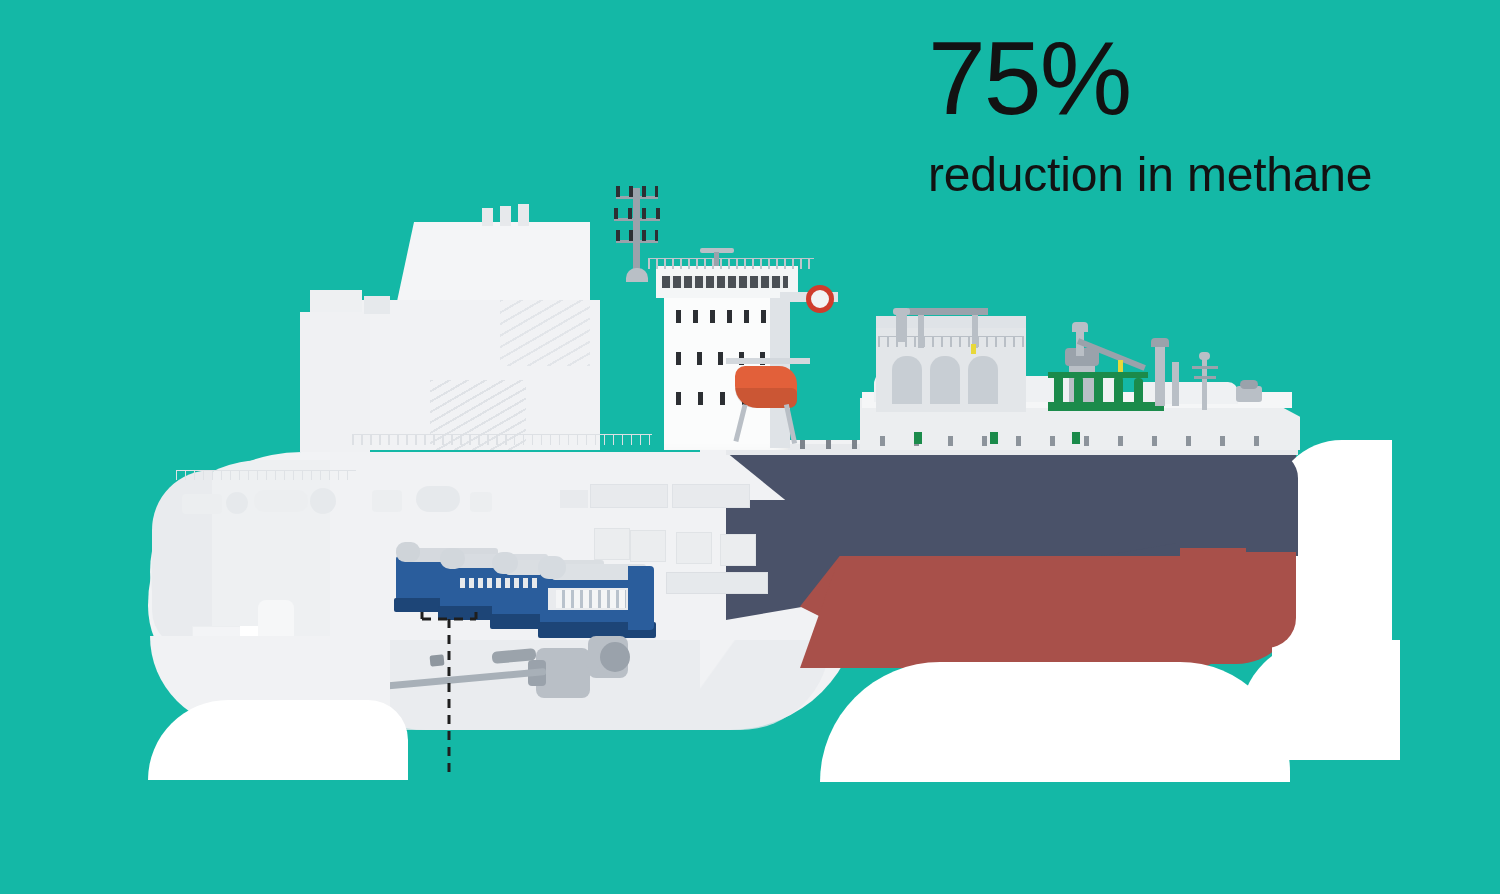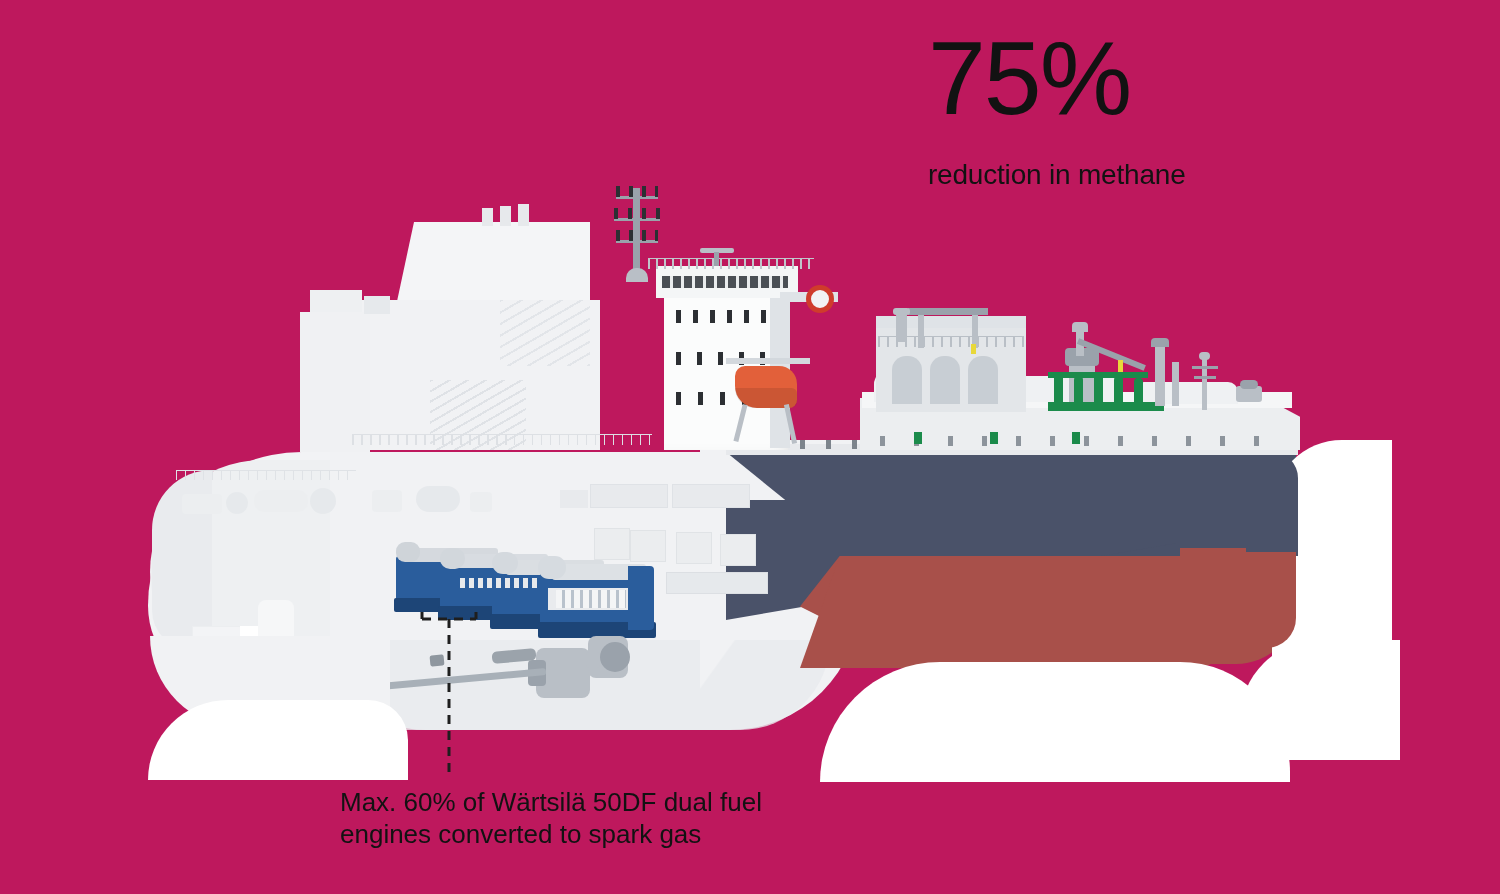--- a/index.html
+++ b/index.html
@@ -1,22 +1,22 @@
 <!DOCTYPE html>
 <html><head>
 <meta charset="utf-8">
 <style>
   html,body{margin:0;padding:0;background:#ffffff;}
   body{width:1500px;height:894px;overflow:hidden;font-family:"Liberation Sans",sans-serif;}
-  #stage{position:relative;width:1500px;height:894px;background:#be185d;overflow:hidden;}
+  #stage{position:relative;width:1500px;height:894px;background:#14b8a6;overflow:hidden;}
 
   
   .headline-block{position:absolute;left:928px;top:26px;width:540px;}
   .stat-number{font-size:104px;line-height:104px;color:#121212;font-weight:400;letter-spacing:-2px;}
-  .stat-caption{font-size:28px;line-height:46px;color:#121212;font-weight:400;margin-top:22px;letter-spacing:-.2px;}
+  .stat-caption{font-size:48px;line-height:46px;color:#121212;font-weight:400;margin-top:22px;letter-spacing:-.2px;}
 
   
   .callout-caption{position:absolute;left:340px;top:786px;width:600px;font-size:26px;line-height:32px;color:#121212;}
 
   
   .leader{position:absolute;left:0;top:0;width:1500px;height:894px;pointer-events:none;}
 
   
   #ship{position:absolute;left:0;top:0;width:1500px;height:894px;}
   .pc{position:absolute;}
@@ -304,18 +304,14 @@
     <path d="M 449 619 L 449 772" stroke="#1e1e1e" stroke-width="3" stroke-dasharray="9 7" fill="none"></path>
   </svg>
 
   <div class="headline-block">
     <div class="stat-number">75%</div>
     <div class="stat-caption">
       <div>reduction in methane</div>
     </div>
   </div>
 
-  <div class="callout-caption">
-    <div>Max. 60% of Wärtsilä 50DF dual fuel</div>
-    <div>engines converted to spark gas</div>
-  </div>
 
 </div>
 
 </body></html>

